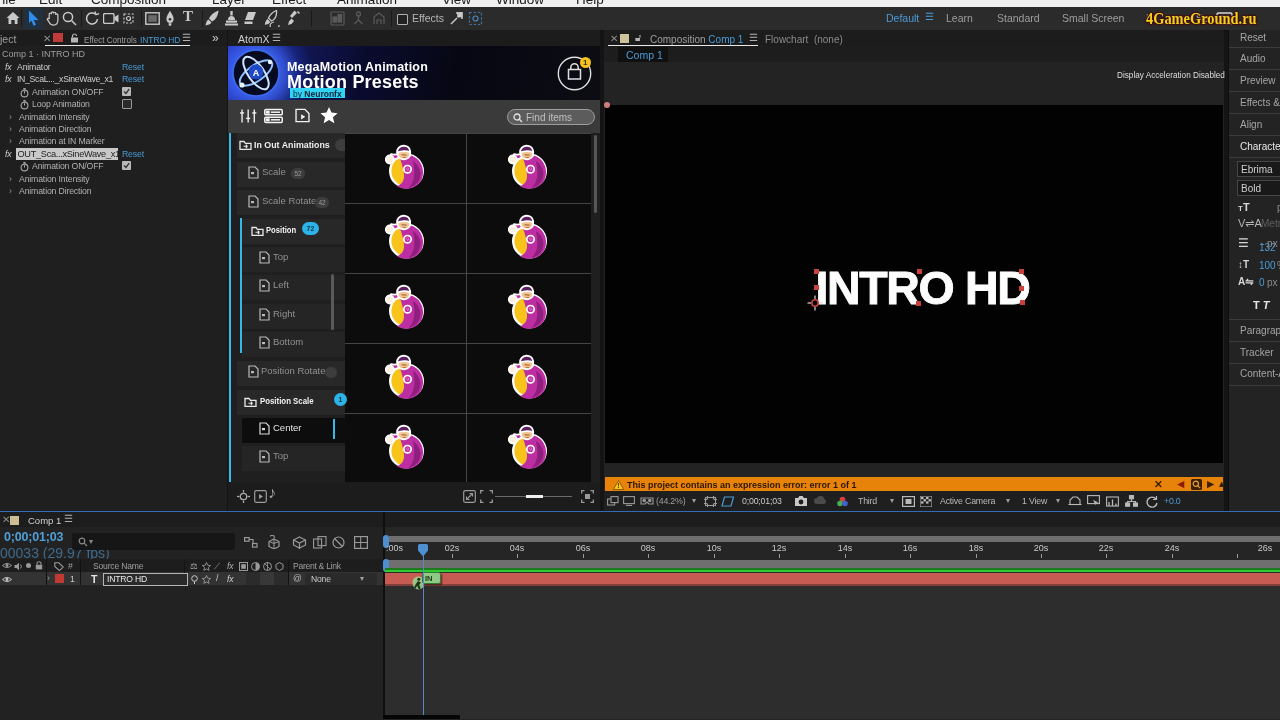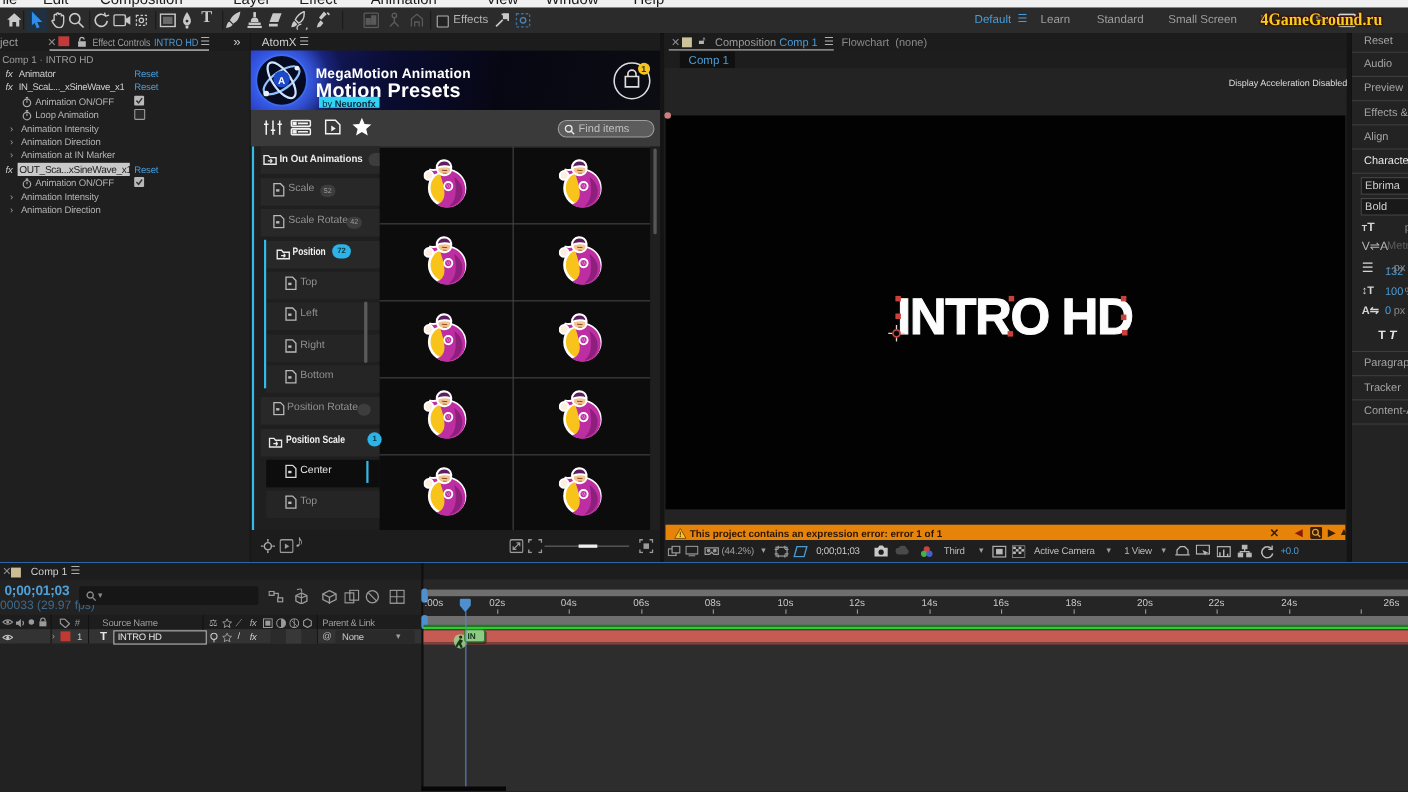--- a/index.html
+++ b/index.html
@@ -632,21 +632,21 @@
   <div class="abs" style="left:10px;top:3.5px;width:9px;height:9px;background:#cbbe94;"></div>
   <div class="t" style="left:28px;top:2.5px;font-size:9.5px;color:#d0d0d0;">Comp 1</div>
   <div class="t" style="left:64px;top:1px;font-size:10px;color:#b0b0b0;">☰</div>
 
   <div class="abs" style="left:0;top:15px;width:383px;height:192px;background:#222222;"></div>
 
   <div class="abs" style="left:385px;top:15px;width:895px;height:192px;background:#2d2d2d;"></div>
   <div class="abs" style="left:383px;top:0;width:2px;height:207px;background:#0f0f0f;"></div>
 
   <div class="t" style="left:4px;top:17.5px;font-size:12.5px;font-weight:bold;color:#4f9fd8;letter-spacing:-0.2px;">0;00;01;03</div>
-  <div class="t" style="left:0px;top:33px;font-size:11px;color:#3f6a8c;">00033 (29.97 fps)</div>
+  <div class="t" style="left:0px;top:33px;font-size:14px;color:#3f6a8c;">00033 (29.97 fps)</div>
 
   <div class="abs" style="left:72px;top:21px;width:163px;height:17px;background:#161616;border-radius:2px;">
     <svg class="abs" style="left:6px;top:4px;" width="10" height="10" viewBox="0 0 10 10" stroke="#8a8a8a" stroke-width="1.2" fill="none">
           <circle cx="4" cy="4" r="2.8"></circle>
           <line x1="6.2" y1="6.2" x2="9" y2="9"></line>
         </svg>
     <div class="t" style="left:17px;top:4px;font-size:8px;color:#8a8a8a;">▾</div>
   </div>
 
   <div id="tl-icons">

